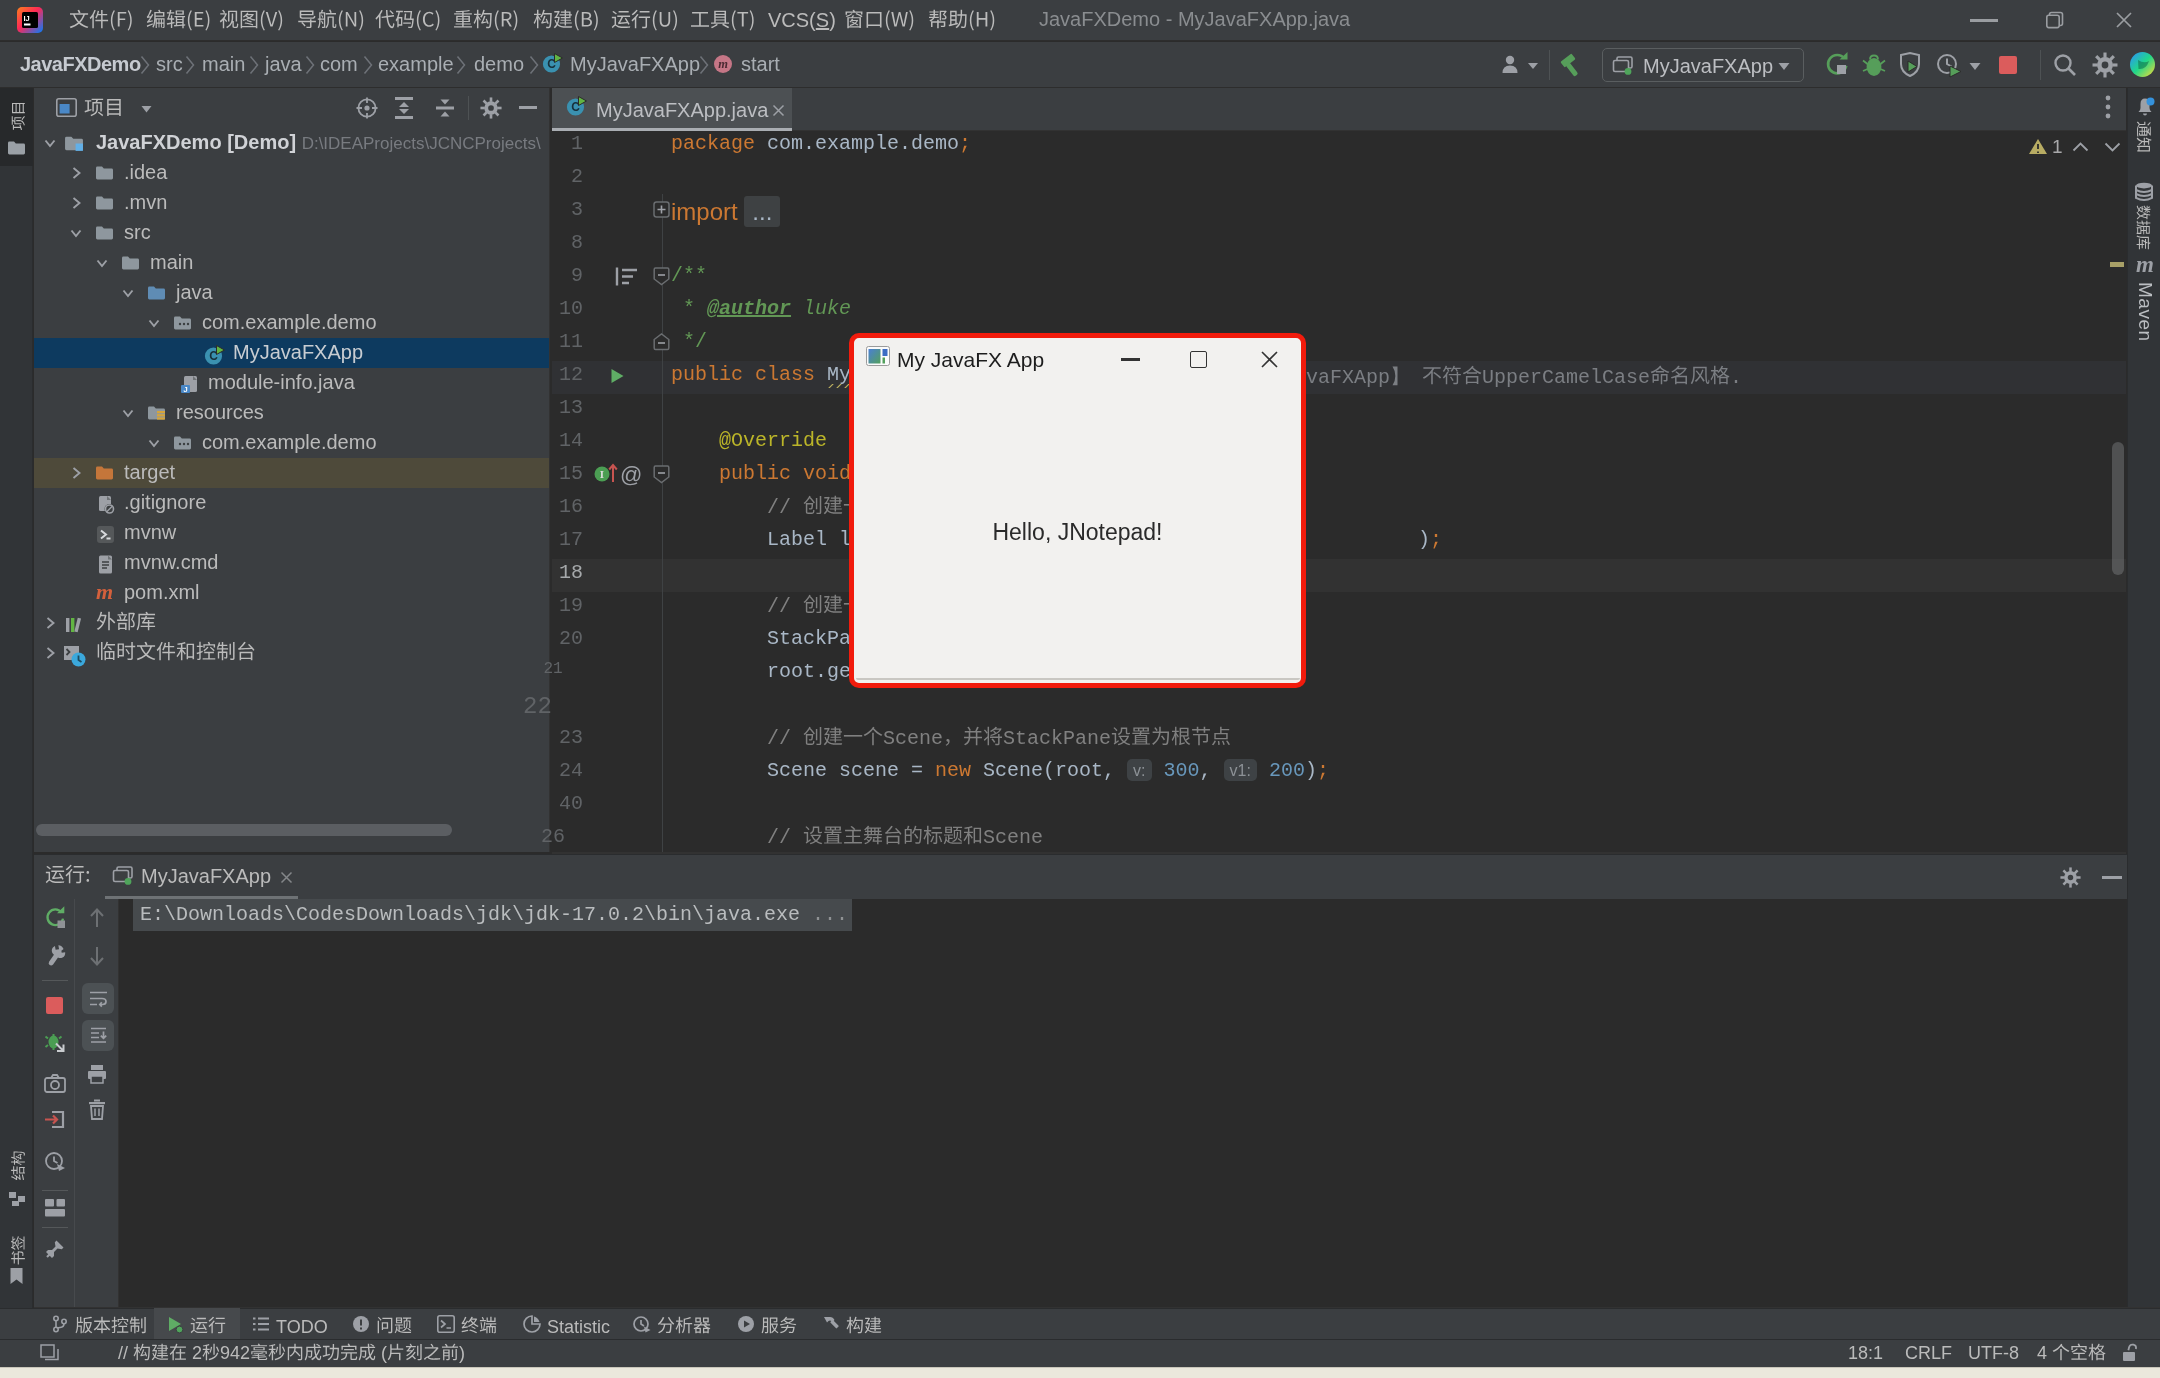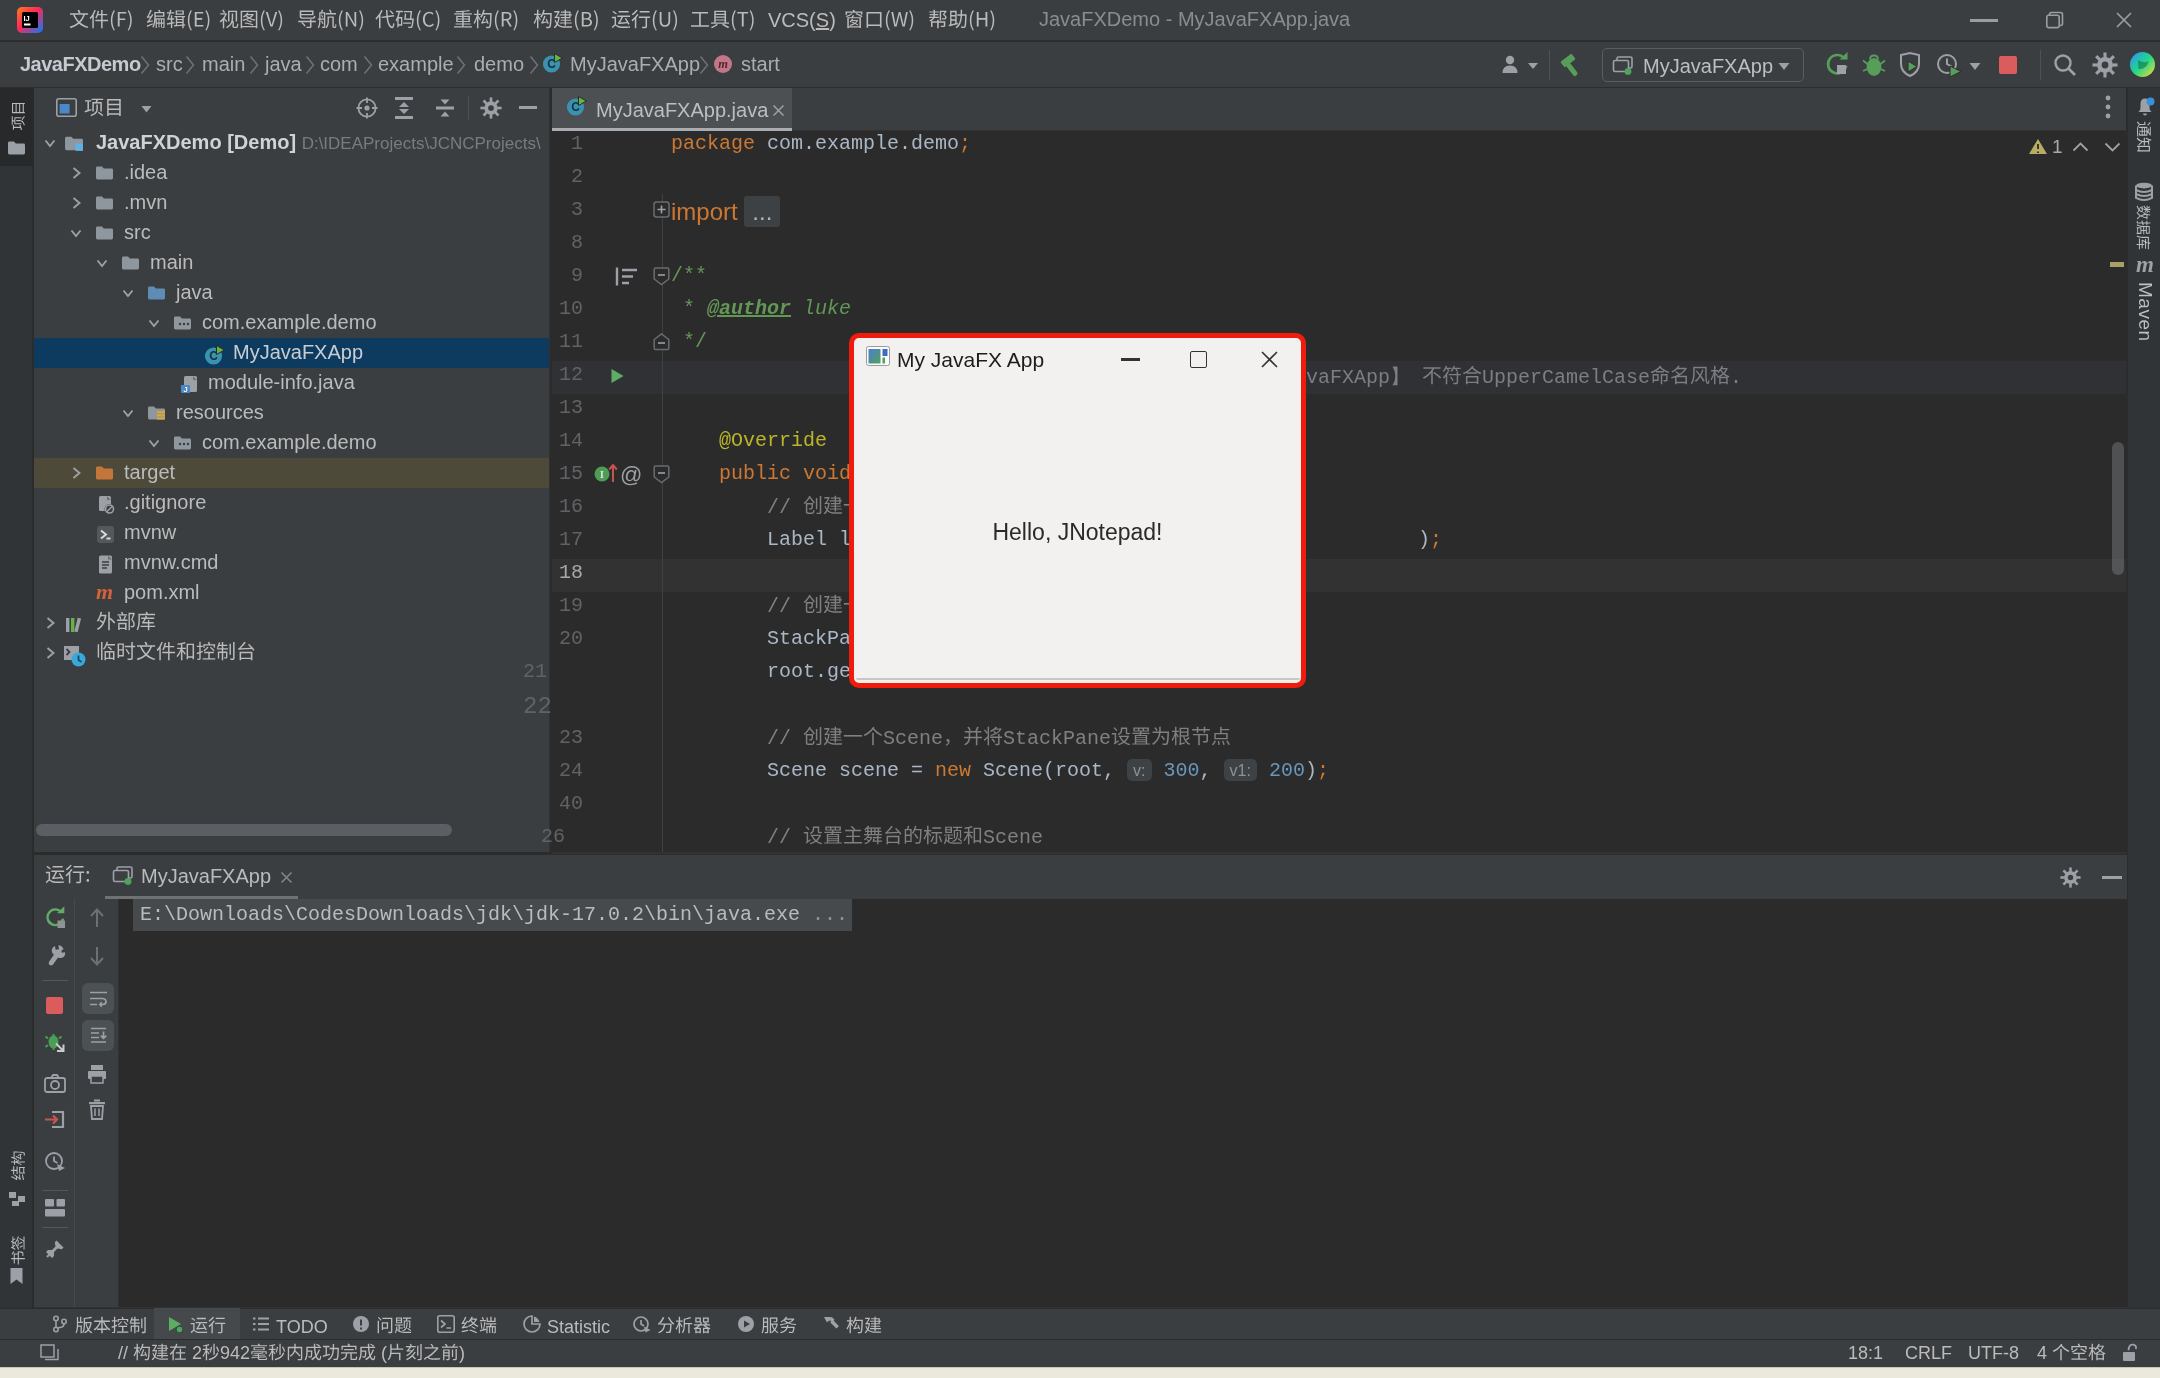--- a/index.html
+++ b/index.html
@@ -657,31 +657,32 @@
 <div style="position:absolute;left:523px;top:330px;width:60px;height:24px;color:#606366;font-size:20px;font-family:'Liberation Mono',monospace;text-align:right">11</div>
 <div style="position:absolute;left:523px;top:363px;width:60px;height:24px;color:#606366;font-size:20px;font-family:'Liberation Mono',monospace;text-align:right">12</div>
 <div style="position:absolute;left:523px;top:396px;width:60px;height:24px;color:#606366;font-size:20px;font-family:'Liberation Mono',monospace;text-align:right">13</div>
 <div style="position:absolute;left:523px;top:429px;width:60px;height:24px;color:#606366;font-size:20px;font-family:'Liberation Mono',monospace;text-align:right">14</div>
 <div style="position:absolute;left:523px;top:462px;width:60px;height:24px;color:#606366;font-size:20px;font-family:'Liberation Mono',monospace;text-align:right">15</div>
 <div style="position:absolute;left:523px;top:495px;width:60px;height:24px;color:#606366;font-size:20px;font-family:'Liberation Mono',monospace;text-align:right">16</div>
 <div style="position:absolute;left:523px;top:528px;width:60px;height:24px;color:#606366;font-size:20px;font-family:'Liberation Mono',monospace;text-align:right">17</div>
 <div style="position:absolute;left:523px;top:561px;width:60px;height:24px;color:#a6a9ab;font-size:20px;font-family:'Liberation Mono',monospace;text-align:right">18</div>
 <div style="position:absolute;left:523px;top:594px;width:60px;height:24px;color:#606366;font-size:20px;font-family:'Liberation Mono',monospace;text-align:right">19</div>
 <div style="position:absolute;left:523px;top:627px;width:60px;height:24px;color:#606366;font-size:20px;font-family:'Liberation Mono',monospace;text-align:right">20</div>
-<div style="position:absolute;left:523px;top:660px;width:60px;height:24px;color:#606366;font-size:20px;font-family:'Liberation Mono',monospace;text-align:left">21</div>
+<div style="position:absolute;left:523px;top:660px;width:60px;height:24px;color:#606366;font-size:16px;font-family:'Liberation Mono',monospace;text-align:center">21</div>
 <div style="position:absolute;left:523px;top:693px;width:60px;height:24px;color:#606366;font-size:24px;font-family:'Liberation Mono',monospace;text-align:left">22</div>
 <div style="position:absolute;left:523px;top:726px;width:60px;height:24px;color:#606366;font-size:20px;font-family:'Liberation Mono',monospace;text-align:right">23</div>
 <div style="position:absolute;left:523px;top:759px;width:60px;height:24px;color:#606366;font-size:20px;font-family:'Liberation Mono',monospace;text-align:right">24</div>
 <div style="position:absolute;left:523px;top:792px;width:60px;height:24px;color:#606366;font-size:20px;font-family:'Liberation Mono',monospace;text-align:right">40</div>
 <div style="position:absolute;left:523px;top:825px;width:60px;height:24px;color:#606366;font-size:20px;font-family:'Liberation Mono',monospace;text-align:center">26</div>
 <div style="position:absolute;left:671px;top:132px;width:1455px;height:26px;font-family:'Liberation Mono',monospace;font-size:20px;white-space:nowrap"><span style="color:#cc7832">package </span><span style="color:#a9b7c6">com.example.demo</span><span style="color:#cc7832">;</span></div>
 <div style="position:absolute;left:671px;top:198px;width:1455px;height:26px;font-family:Liberation Sans, sans-serif;font-size:24px;white-space:nowrap"><span style="color:#cc7832">import </span><span style="background:#3e4143;border-radius:3px;padding:2px 8px;color:#a9b7c6">...</span></div>
 <div style="position:absolute;left:671px;top:264px;width:1455px;height:26px;font-family:'Liberation Mono',monospace;font-size:20px;white-space:nowrap"><span style="color:#629755">/**</span></div>
 <div style="position:absolute;left:671px;top:297px;width:1455px;height:26px;font-family:'Liberation Mono',monospace;font-size:20px;white-space:nowrap"><span style="color:#629755">&nbsp;* </span><span style="color:#629755;font-weight:bold;font-style:italic;text-decoration:underline">@author</span><span style="color:#629755;font-style:italic"> luke</span></div>
 <div style="position:absolute;left:671px;top:330px;width:1455px;height:26px;font-family:'Liberation Mono',monospace;font-size:20px;white-space:nowrap"><span style="color:#629755">&nbsp;*/</span></div>
+<div style="position:absolute;left:671px;top:363px;width:1455px;height:26px;font-family:'Liberation Mono',monospace;font-size:20px;white-space:nowrap"><span style="color:#cc7832">public class </span><span style="color:#a9b7c6;background:linear-gradient(135deg, transparent 40%, #b8ab5e 45%, #b8ab5e 55%, transparent 60%) repeat-x 0 100%/8px 4px;padding-bottom:2px">My</span></div>
 <div style="position:absolute;left:1306px;top:363px;width:800px;height:26px;font-family:'Liberation Mono',monospace;font-size:20px;white-space:nowrap"><span style="color:#7b7e83">vaFXApp】 </span><svg style="vertical-align:-2.40px" width="60.0" height="20" viewBox="0 -880 3000 1000">
         <g fill="#7b7e83" transform="scale(1,1)">
           <path transform="translate(0,0) scale(1,-1)" d="M559 478C678 398 828 280 899 203L960 261C885 338 733 450 615 526ZM69 770V693H514C415 522 243 353 44 255C60 238 83 208 95 189C234 262 358 365 459 481V-78H540V584C566 619 589 656 610 693H931V770Z"></path>
           <path transform="translate(1000,0) scale(1,-1)" d="M395 277C439 213 495 127 521 76L585 115C557 164 500 247 456 309ZM734 541V432H337V363H734V16C734 -1 728 -5 708 -6C690 -7 623 -7 552 -5C563 -26 574 -57 578 -78C668 -78 727 -77 761 -66C795 -54 807 -32 807 15V363H943V432H807V541ZM260 550C209 441 126 332 41 261C57 246 83 215 93 200C126 229 159 264 190 303V-80H263V405C288 445 311 485 331 526ZM182 843C151 743 98 643 36 578C54 569 85 548 99 536C132 575 164 625 193 680H245C267 634 292 579 306 545L373 568C361 596 339 640 319 680H475V744H223C235 771 246 799 255 826ZM576 843C546 743 491 648 425 586C443 576 474 555 488 543C523 580 557 627 586 680H655C683 639 714 590 728 559L794 586C781 611 758 646 734 680H934V744H617C628 771 638 798 647 826Z"></path>
           <path transform="translate(2000,0) scale(1,-1)" d="M517 843C415 688 230 554 40 479C61 462 82 433 94 413C146 436 198 463 248 494V444H753V511C805 478 859 449 916 422C927 446 950 473 969 490C810 557 668 640 551 764L583 809ZM277 513C362 569 441 636 506 710C582 630 662 567 749 513ZM196 324V-78H272V-22H738V-74H817V324ZM272 48V256H738V48Z"></path>
         </g>
       </svg><span style="color:#7b7e83">UpperCamelCase</span><svg style="vertical-align:-2.40px" width="80.0" height="20" viewBox="0 -880 4000 1000">
         <g fill="#7b7e83" transform="scale(1,1)">
           <path transform="translate(0,0) scale(1,-1)" d="M505 852C411 718 219 591 34 542C50 522 68 491 78 469C151 493 226 529 296 571V508H696V575C765 532 839 497 911 474C924 496 948 529 967 546C808 586 638 683 547 786L565 809ZM304 576C378 622 447 677 503 735C555 677 621 622 694 576ZM128 425V-3H197V82H433V425ZM197 358H362V149H197ZM539 425V-81H612V357H804V143C804 131 800 127 786 126C772 126 724 126 668 127C677 106 687 78 690 57C766 57 813 57 841 69C870 82 877 103 877 143V425Z"></path>
           <path transform="translate(1000,0) scale(1,-1)" d="M263 529C314 494 373 446 417 406C300 344 171 299 47 273C61 256 79 224 86 204C141 217 197 233 252 253V-79H327V-27H773V-79H849V340H451C617 429 762 553 844 713L794 744L781 740H427C451 768 473 797 492 826L406 843C347 747 233 636 69 559C87 546 111 519 122 501C217 550 296 609 361 671H733C674 583 587 508 487 445C440 486 374 536 321 572ZM773 42H327V271H773Z"></path>

